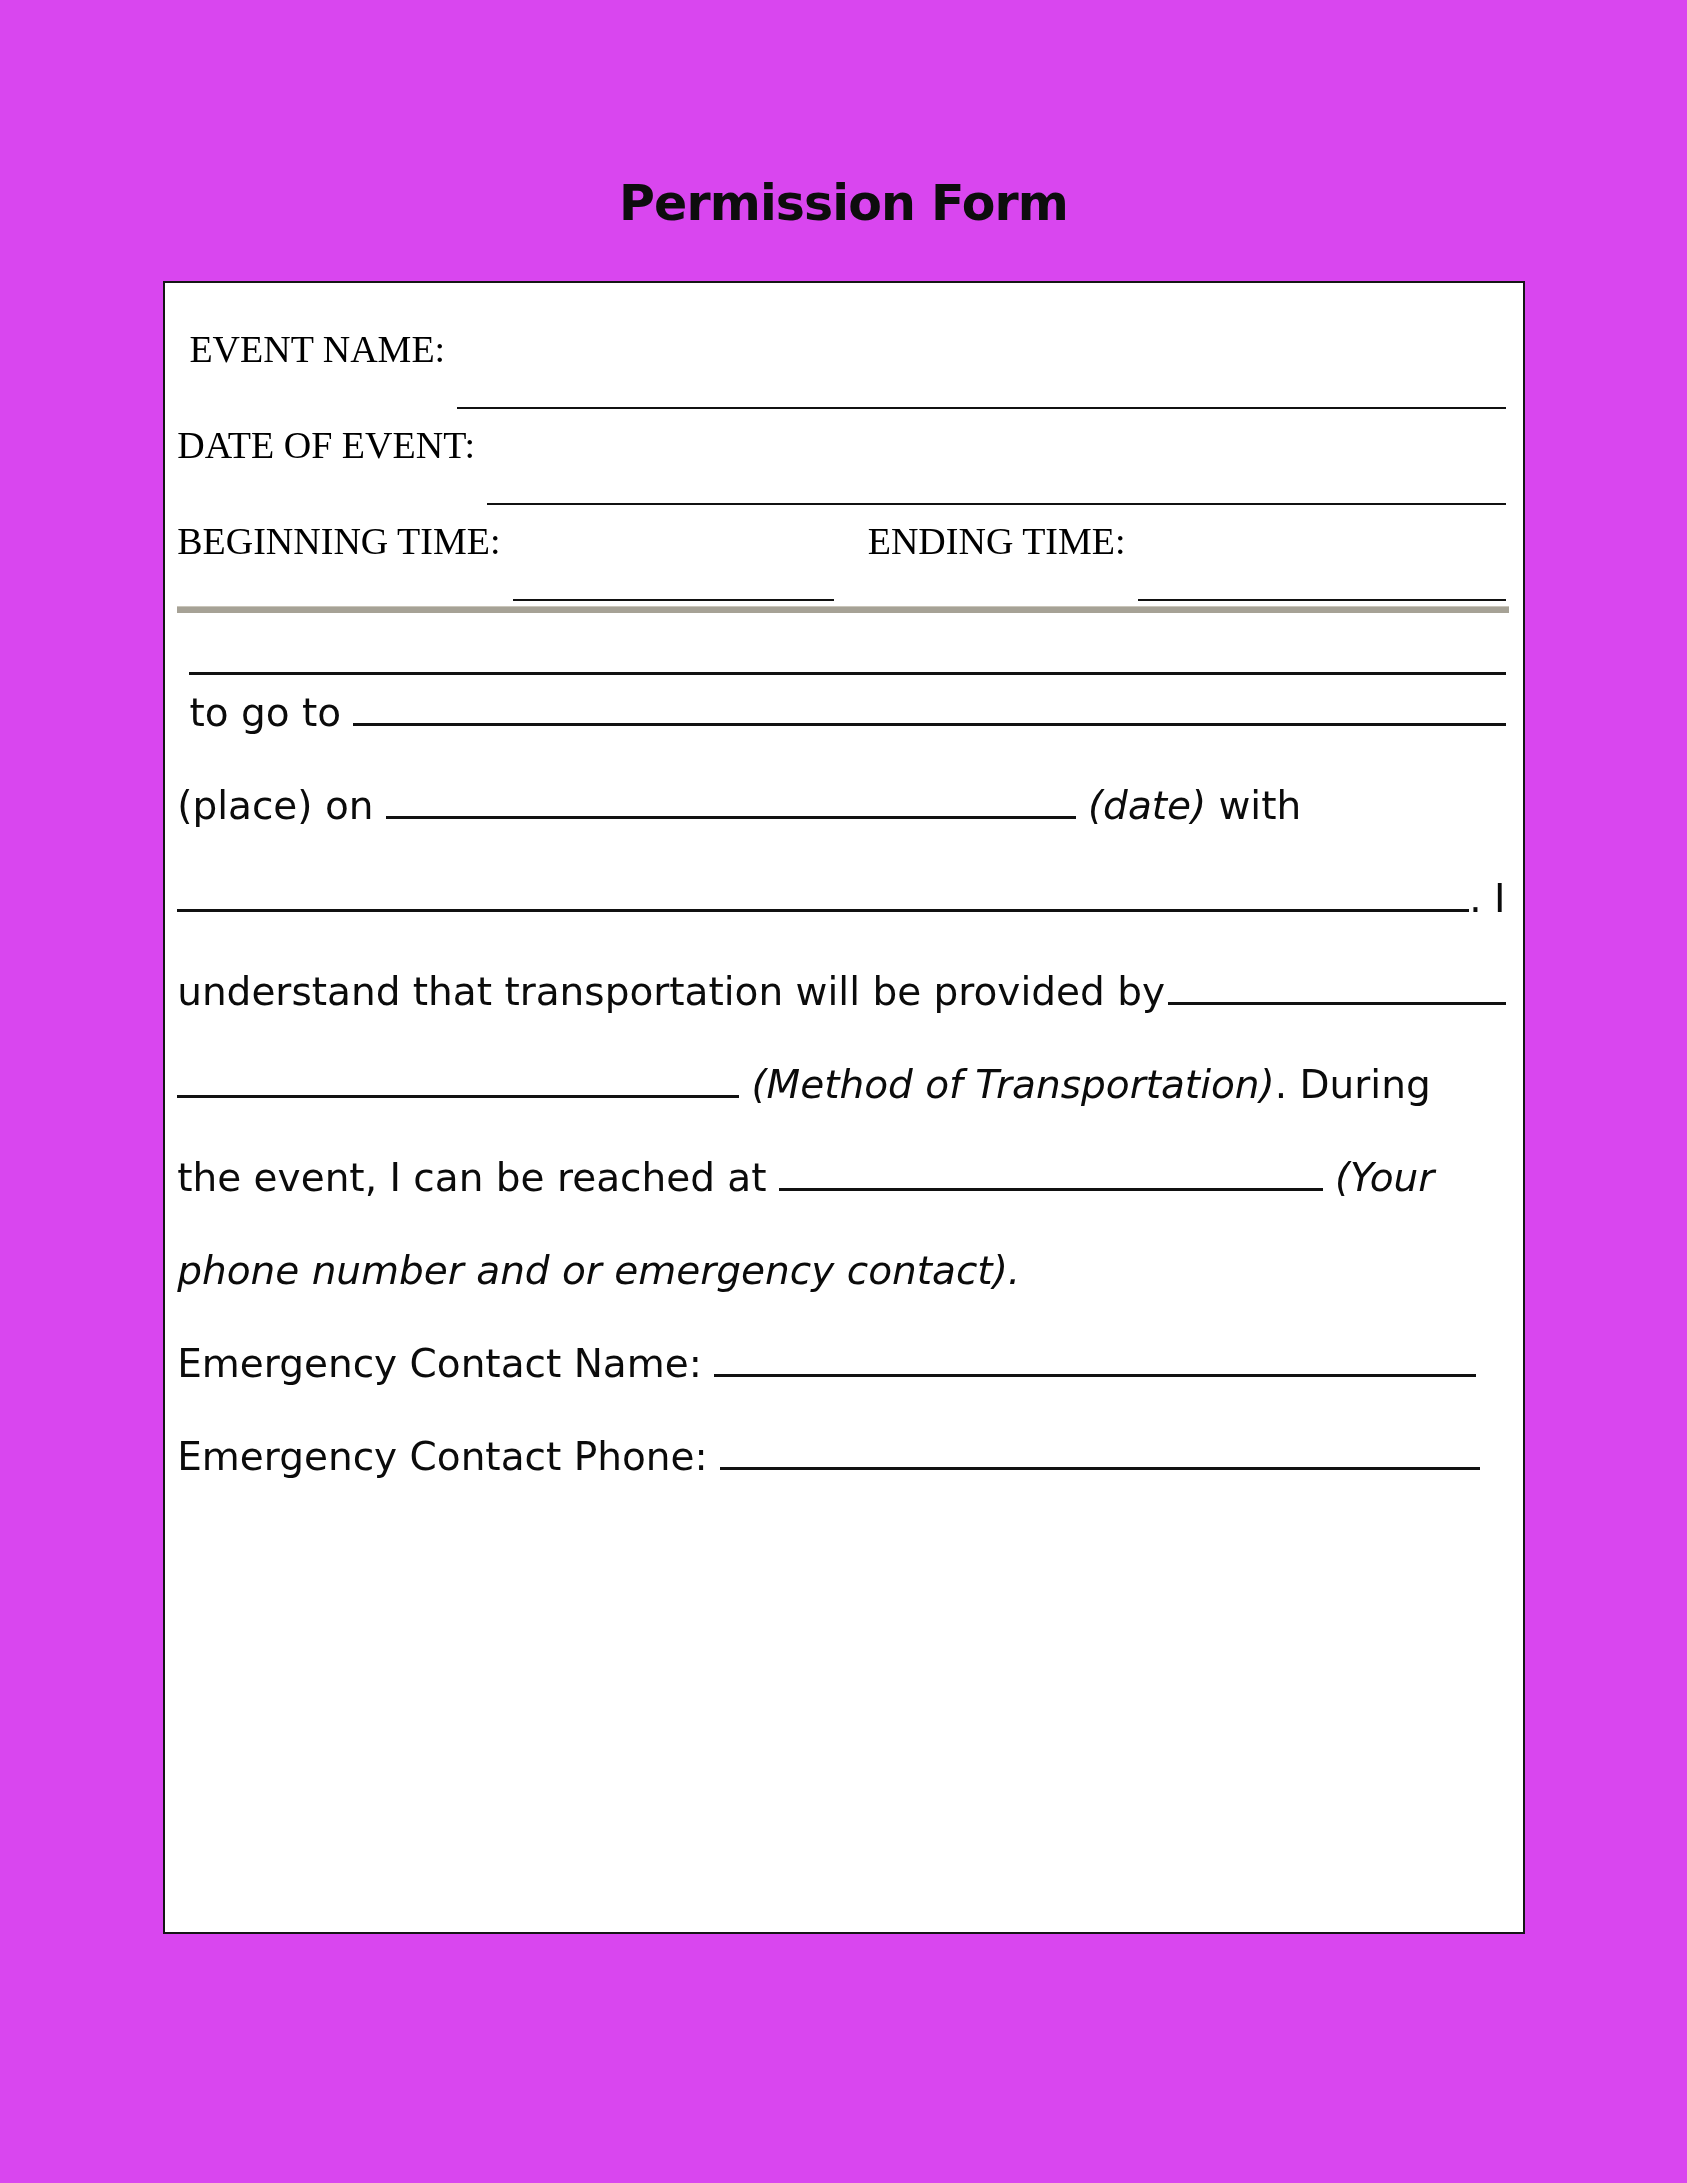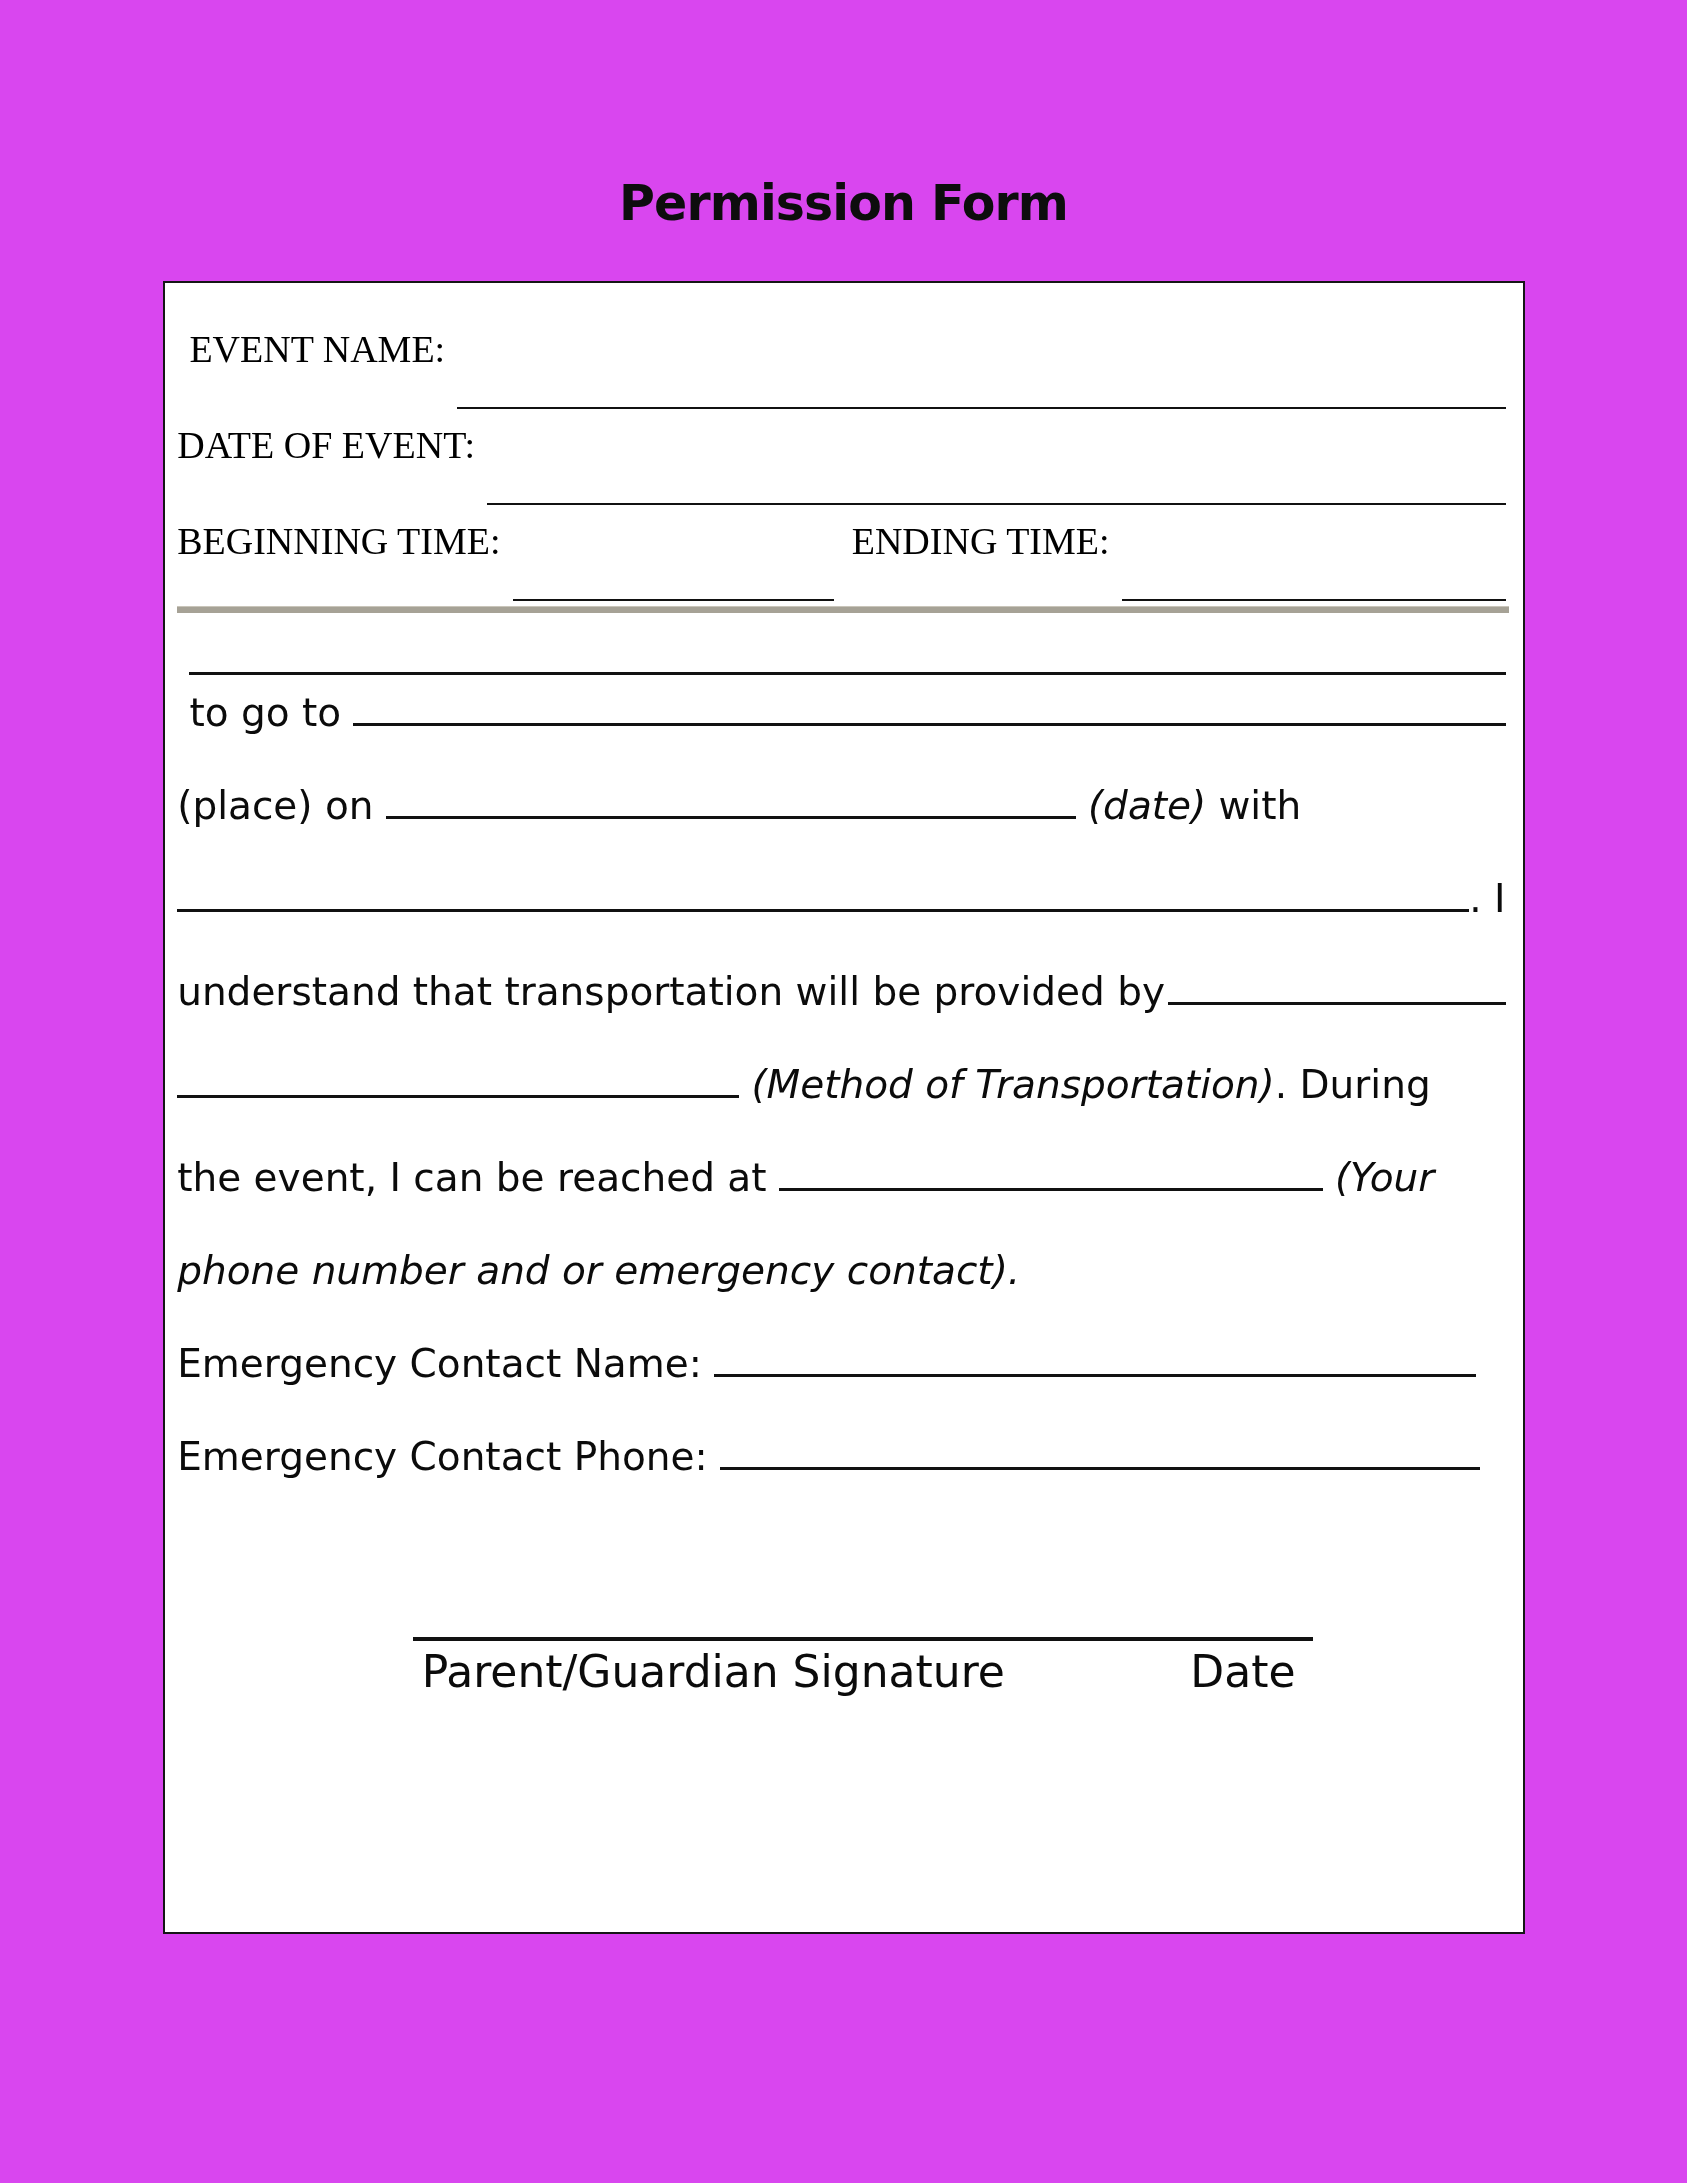--- a/index.html
+++ b/index.html
@@ -39,21 +39,21 @@
     align-items: flex-end;
     font-family: "Liberation Serif", serif;
     font-size: 38px;
     line-height: 96px;
     padding: 0 17.5px 0 12.2px;
     white-space: pre;
   }
   .trow.first { margin-top: 17.5px; }
   .tlabel { flex: none; }
   .tlabel.indent { padding-left: 12.2px; }
-  .tlabel.gap { margin-left: 18px; }
+  .tlabel.gap { margin-left: 34px; }
   
   .blank {
     display: inline-block;
     height: 8.7px;
     margin-bottom: -12.2px;   
     border-bottom: 3.5px solid #111;
   }
   .trow .blank { border-bottom-width: 2.6px; }
   .blank.flex { flex: 1 1 auto; }
   .ml { margin-left: 12.2px; }
@@ -182,23 +182,16 @@
         <span class="blank ml" style="width:762px"></span>
       </div>
 
       <div class="bline">
         <span class="seg">Emergency Contact Phone:</span>
         <span class="blank ml" style="width:760px"></span>
       </div>
 
     </div>
 
-    <div class="sig-area">
-      <div class="sig-line"></div>
-      <div class="sig-labels">
-        <span>Parent/Guardian Signature</span>
-        <span>Date</span>
-      </div>
-    </div>
 
   </div>
 </div>
 
 
 </body></html>

